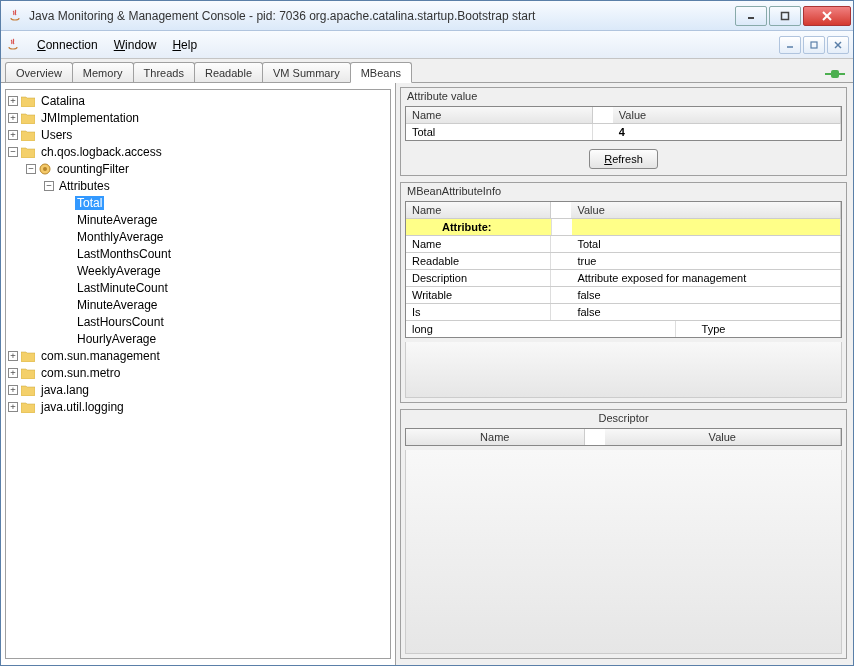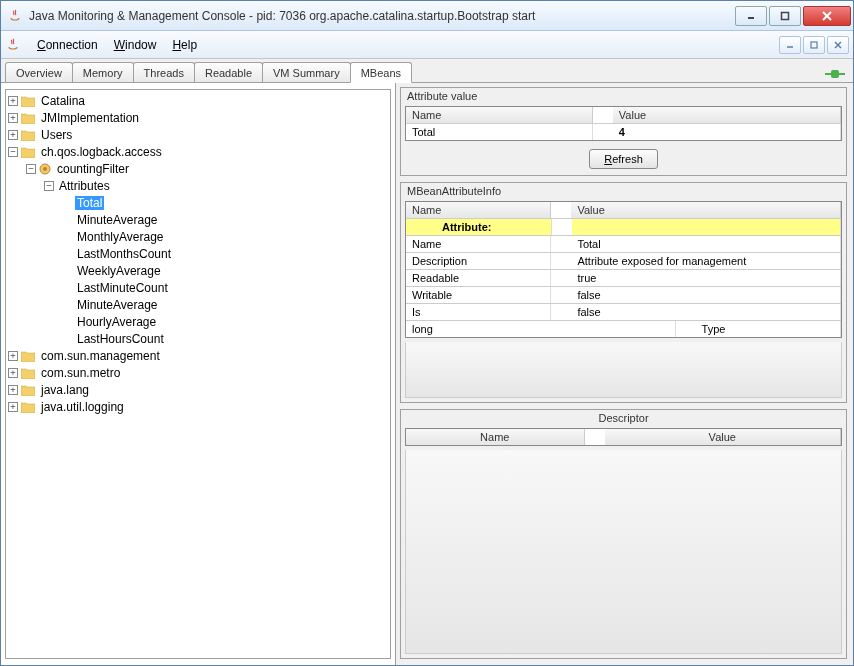--- a/index.html
+++ b/index.html
@@ -214,26 +214,26 @@
             <span class="node-label">LastMinuteCount</span>
           </div>
           <div class="node">
             <span class="indent" style="width: 54px;"></span>
             <span class="expander none"></span>
             <span class="node-label">MinuteAverage</span>
           </div>
           <div class="node">
             <span class="indent" style="width: 54px;"></span>
             <span class="expander none"></span>
+            <span class="node-label">LastHoursCount</span>
+          </div>
+          <div class="node">
+            <span class="indent" style="width: 54px;"></span>
+            <span class="expander none"></span>
             <span class="node-label">HourlyAverage</span>
-          </div>
-          <div class="node">
-            <span class="indent" style="width: 54px;"></span>
-            <span class="expander none"></span>
-            <span class="node-label">LastHoursCount</span>
           </div>
           <div class="node">
             <span class="indent" style="width: 0px;"></span>
             <span class="expander">+</span>
             <svg class="folder-icon" viewBox="0 0 14 12">
               <path d="M0 2h5l1 1h8v8a1 1 0 0 1-1 1H1a1 1 0 0 1-1-1z" fill="#f4d06a" stroke="#c9a43a" stroke-width="0.5"></path>
             </svg>
             <span class="node-label">com.sun.management</span>
           </div>
           <div class="node">
@@ -290,26 +290,26 @@
           </div>
         <div class="grid-row grid-body">
               <div class="grid-cell c0 highlight">Attribute:</div>
               <div class="grid-cell c1 highlight"></div>
             </div>
             <div class="grid-row grid-body">
               <div class="grid-cell c0">Name</div>
               <div class="grid-cell c1">Total</div>
             </div>
             <div class="grid-row grid-body">
+              <div class="grid-cell c0">Readable</div>
+              <div class="grid-cell c1">true</div>
+            </div>
+            <div class="grid-row grid-body">
               <div class="grid-cell c0">Description</div>
               <div class="grid-cell c1">Attribute exposed for management</div>
-            </div>
-            <div class="grid-row grid-body">
-              <div class="grid-cell c0">Readable</div>
-              <div class="grid-cell c1">true</div>
             </div>
             <div class="grid-row grid-body">
               <div class="grid-cell c0">Writable</div>
               <div class="grid-cell c1">false</div>
             </div>
             <div class="grid-row grid-body">
               <div class="grid-cell c0">Is</div>
               <div class="grid-cell c1">false</div>
             </div>
             <div class="grid-row grid-body">

